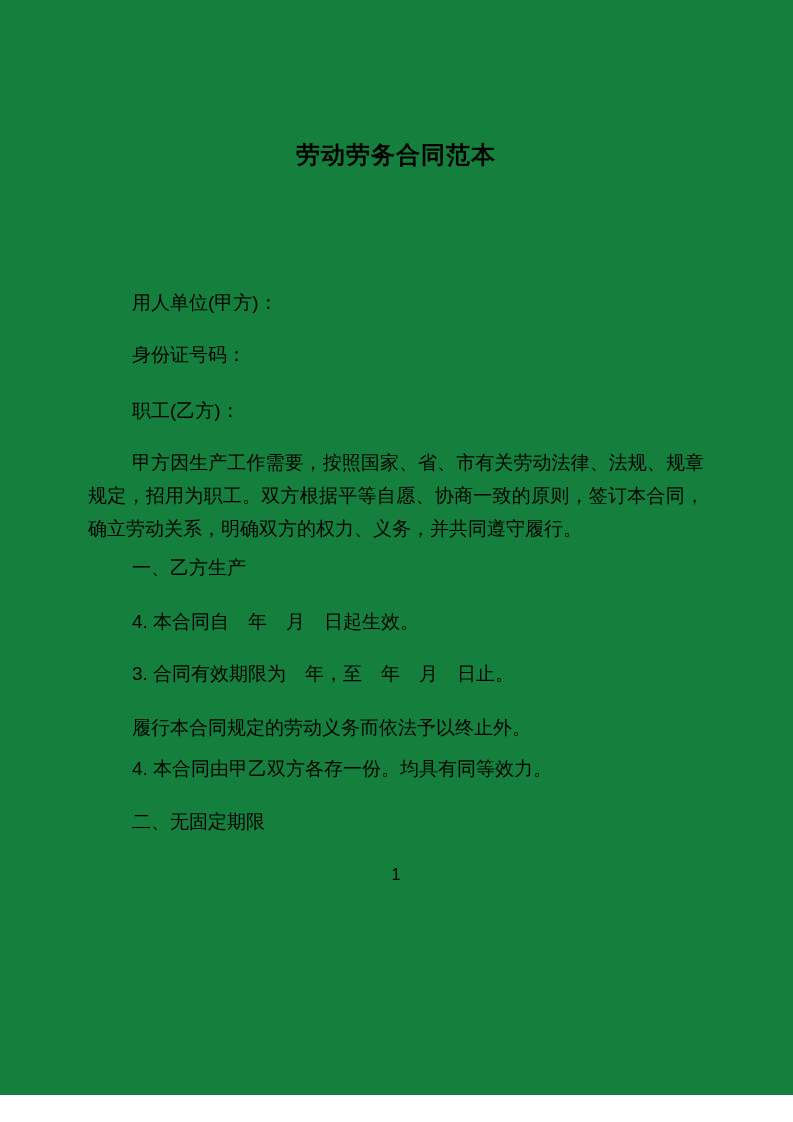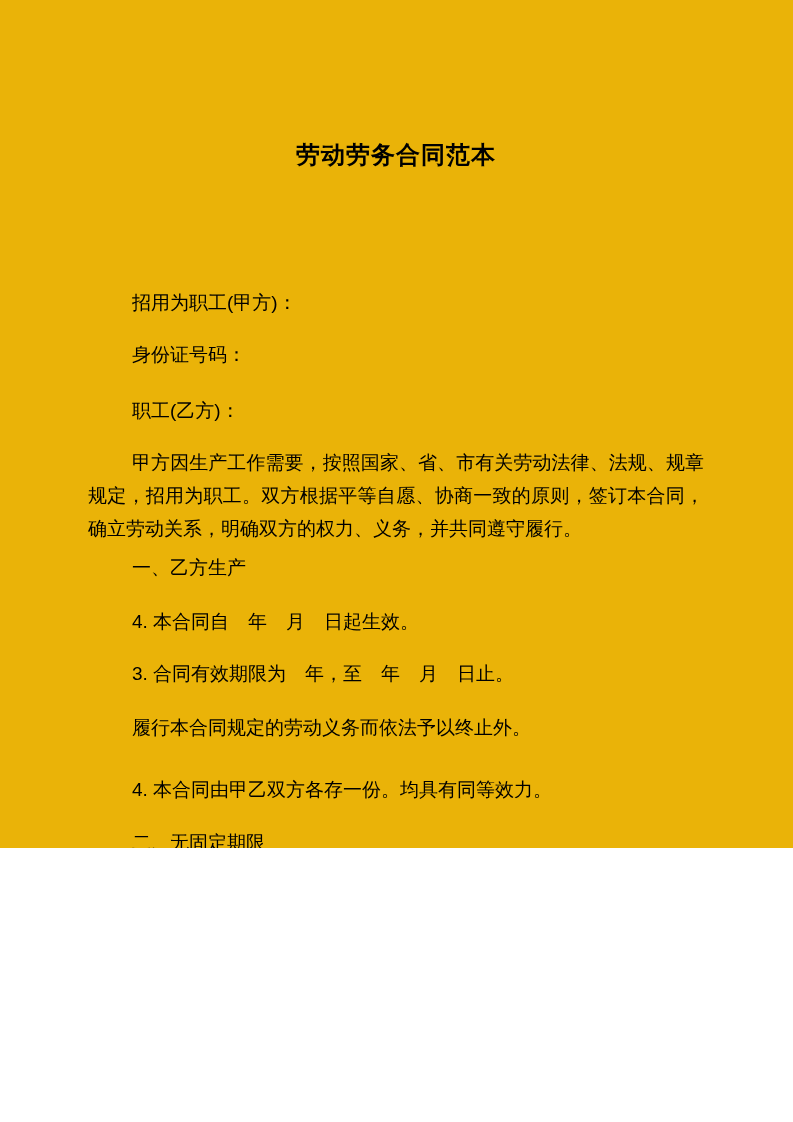--- a/index.html
+++ b/index.html
@@ -6,22 +6,22 @@
   html, body { background: #ffffff; }
   body {
     width: 793px;
     height: 1122px;
     font-family: "Liberation Sans", sans-serif;
     color: #000000;
   }
   .page {
     position: relative;
     width: 793px;
-    height: 848px;
-    background: #eab308;
+    height: 1095px;
+    background: #15803d;
     padding: 0 89px 0 88px;
     overflow: hidden;
   }
   .title {
     font-size: 24px;
     line-height: 30px;
     font-weight: bold;
     text-align: center;
     margin-top: 140px;
     margin-bottom: 116px;
@@ -32,37 +32,37 @@
     line-height: 33px;
     text-align: justify;
     text-indent: 44px;
     margin-bottom: 19px;
   }
   .mb6  { margin-bottom: 6px; }
   .mb11 { margin-bottom: 11px; }
   .mb20 { margin-bottom: 20px; }
   .mb21 { margin-bottom: 21px; }
   .mb23 { margin-bottom: 23px; }
-  .mb24 { margin-bottom: 29px; }
+  .mb24 { margin-bottom: 8px; }
   .mb64 { margin-bottom: 64px; }
   .page-footer {
     font-size: 16px;
     line-height: 33px;
     text-align: center;
     text-indent: 0;
   }
 </style>
 </head>
 <body>
 
 <div class="page">
 
   <h1 class="title">劳动劳务合同范本</h1>
 
-  <p class="para">招用为职工(甲方)：</p>
+  <p class="para">用人单位(甲方)：</p>
 
   <p class="para mb23">身份证号码：</p>
 
   <p class="para">职工(乙方)：</p>
 
   <p class="para mb6">甲方因生产工作需要，按照国家、省、市有关劳动法律、法规、规章规定，招用为职工。双方根据平等自愿、协商一致的原则，签订本合同，确立劳动关系，明确双方的权力、义务，并共同遵守履行。</p>
 
   <p class="para mb21">一、乙方生产</p>
 
   <p class="para">4. 本合同自　年　月　日起生效。</p>

